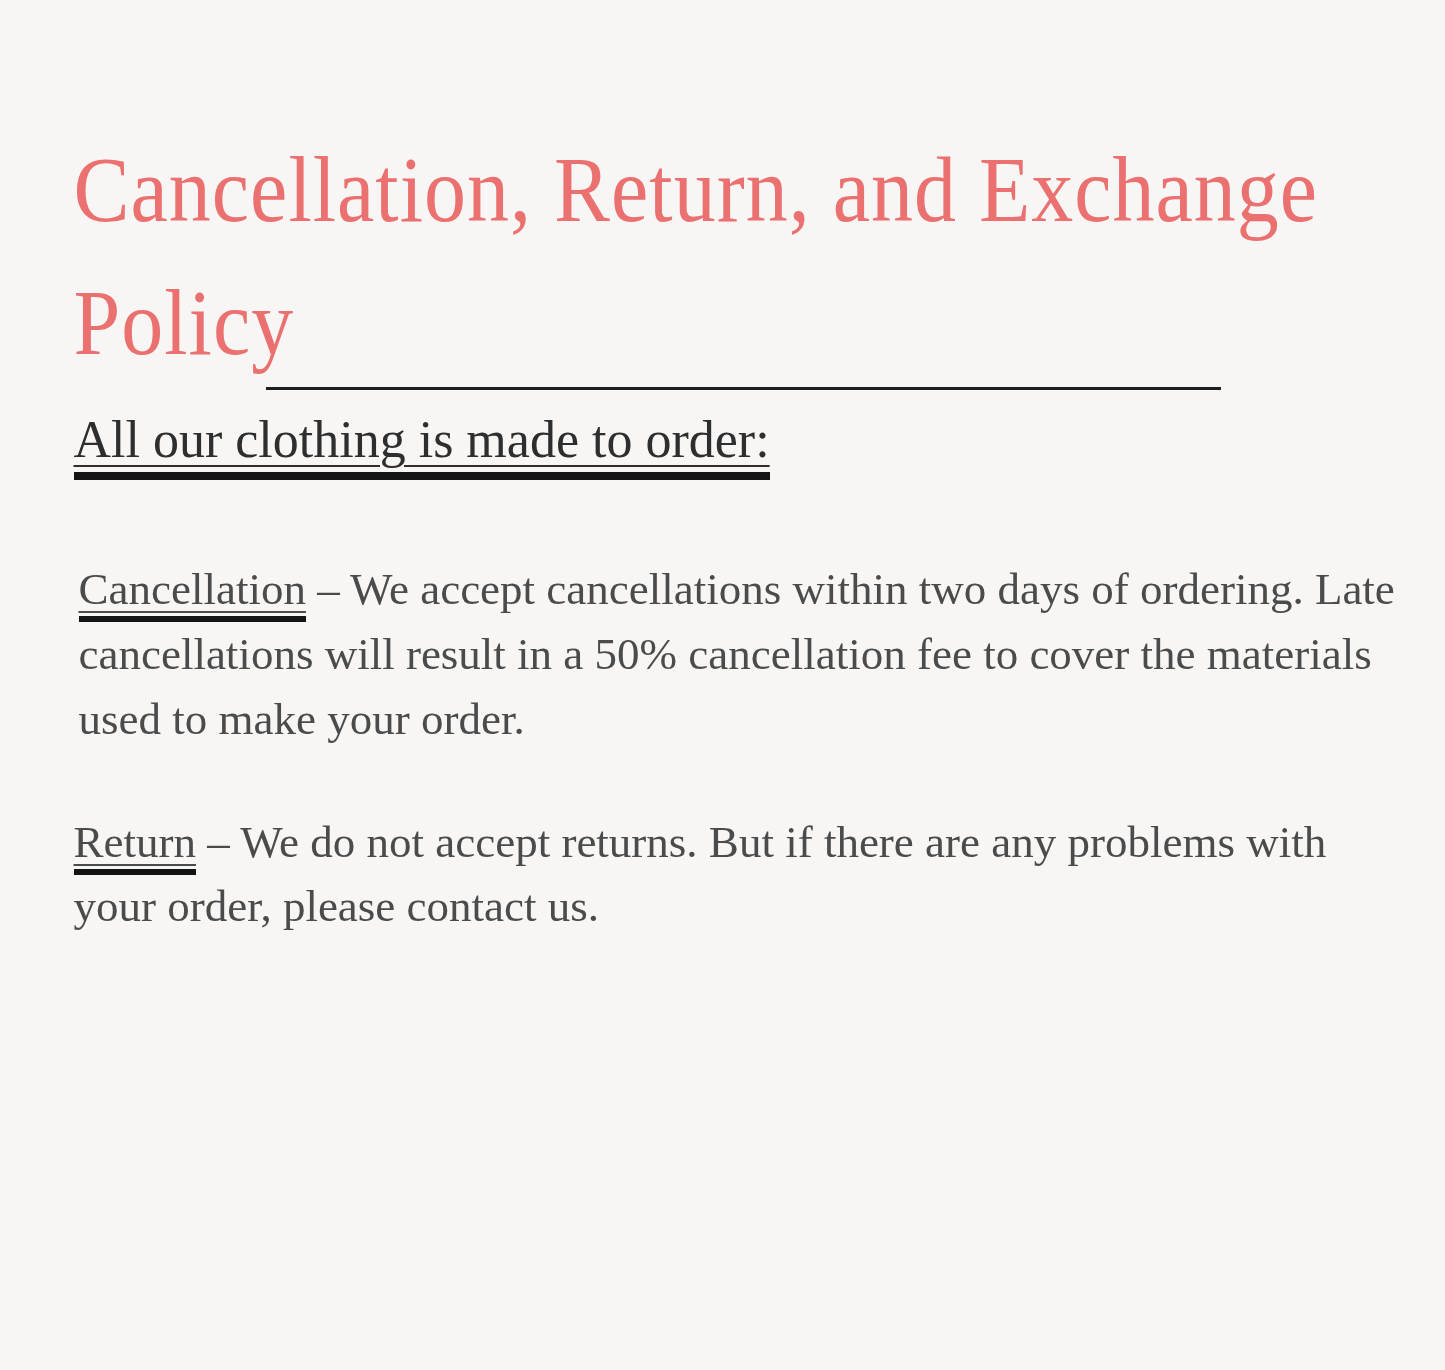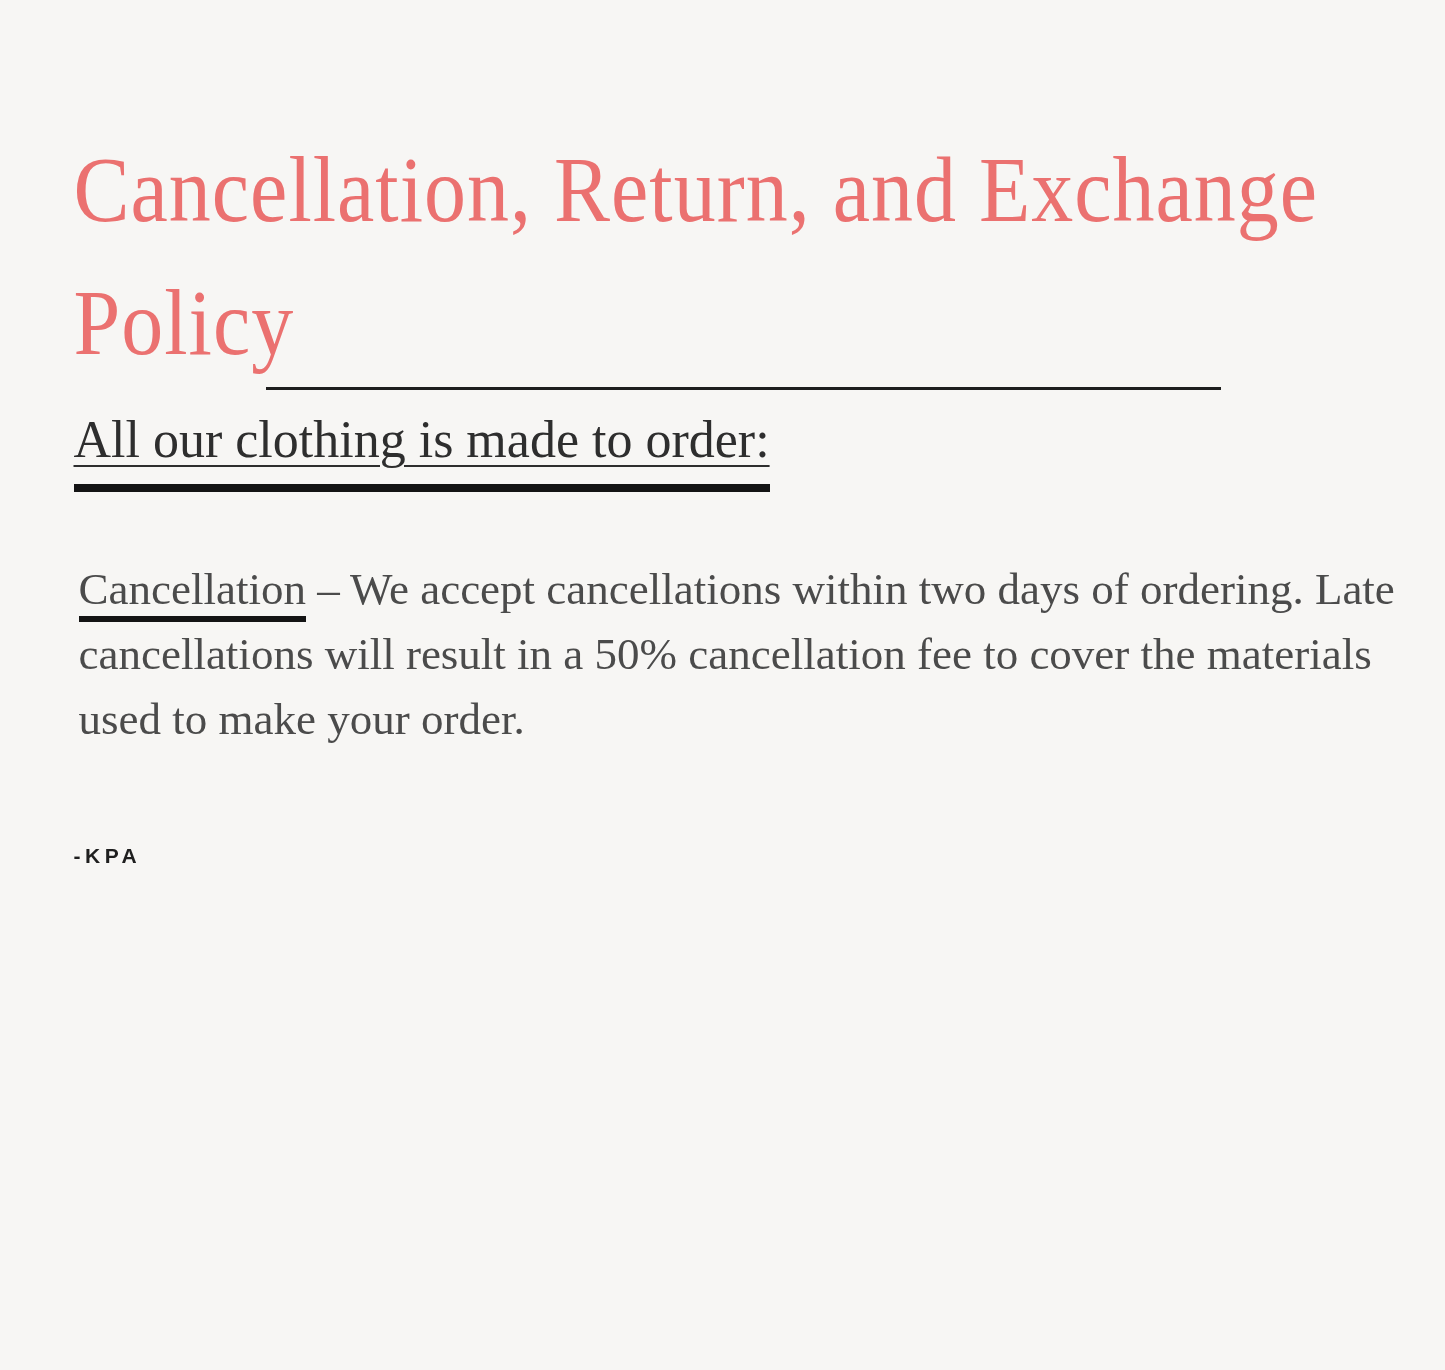--- a/index.html
+++ b/index.html
@@ -51,33 +51,34 @@
     font-size: 52px;
     font-weight: normal;
     color: #2e2e2e;
     line-height: 1.3;
   }
   .subtitle .u-big {
     text-decoration: underline;
     text-decoration-thickness: 2px;
     text-underline-offset: 8px;
     border-bottom: 8px solid var(--ink);
-    padding-bottom: 16px;
+    padding-bottom: 4px;
   }
   
   .para {
     color: var(--body-text);
     font-size: 45px;
     line-height: 1.44;
     font-weight: normal;
   }
   .para-cancellation { margin-top: 84px; max-width: 1330px; margin-left:auto; margin-right:auto; }
   .para-return       { margin-top: 58px; max-width: 1340px; margin-left:auto; margin-right:auto; }
   .para-exchange     { margin-top: 54px; max-width: 1340px; margin-left:auto; margin-right:auto; }
   .u {
+    text-decoration: underline;
     text-decoration-thickness: 1.5px;
     text-underline-offset: 7px;
     border-bottom: 6px solid var(--ink);
     padding-bottom: 2px;
   }
   
   .footer {
     margin-top: 86px;
     font-family: "Liberation Sans", sans-serif;
     font-weight: 700;
@@ -102,20 +103,23 @@
 
     <h2 class="subtitle">
       <span class="u-big">All our clothing is made to order:</span>
     </h2>
 
     <p class="para para-cancellation">
       <span class="u">Cancellation</span>
       <span>– We accept cancellations within two days of ordering. Late cancellations will result in a 50% cancellation fee to cover the materials used to make your order.</span>
     </p>
 
+    <p class="para para-return">
+      <span class="u">Return</span>
+      <span>– We do not accept returns. But if there are any problems with your order, please contact us.</span>
+    </p>
 
 
     <div class="footer">
-      <div>-KPA</div>
     </div>
 
   </div>
 </div>
 
 </body></html>

